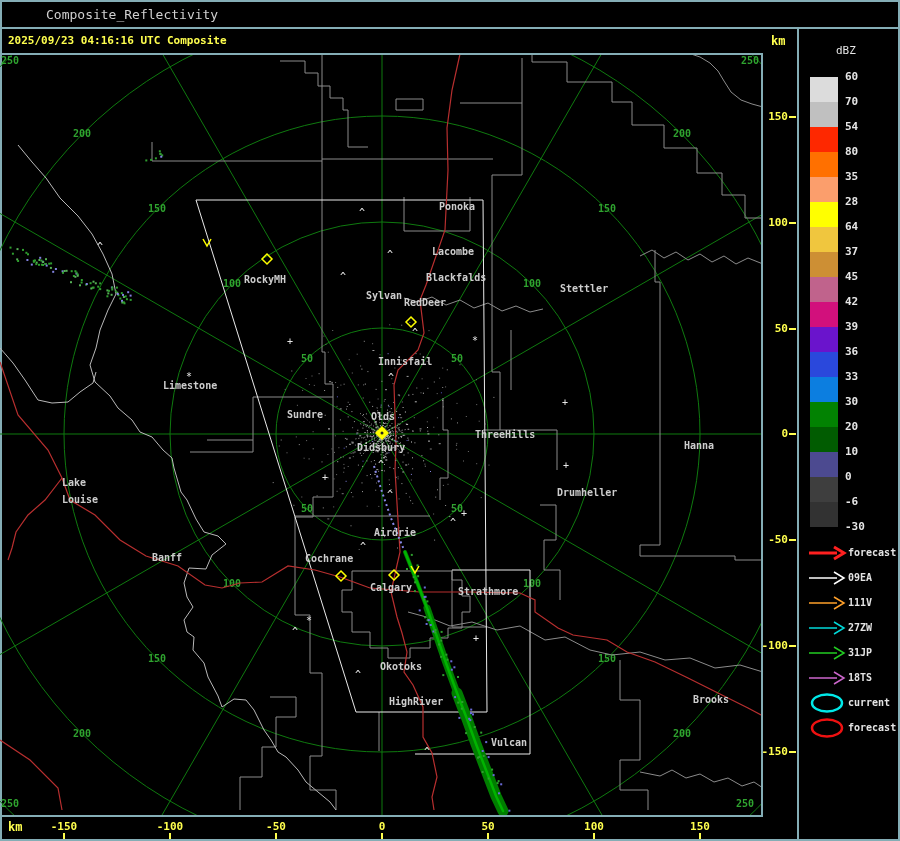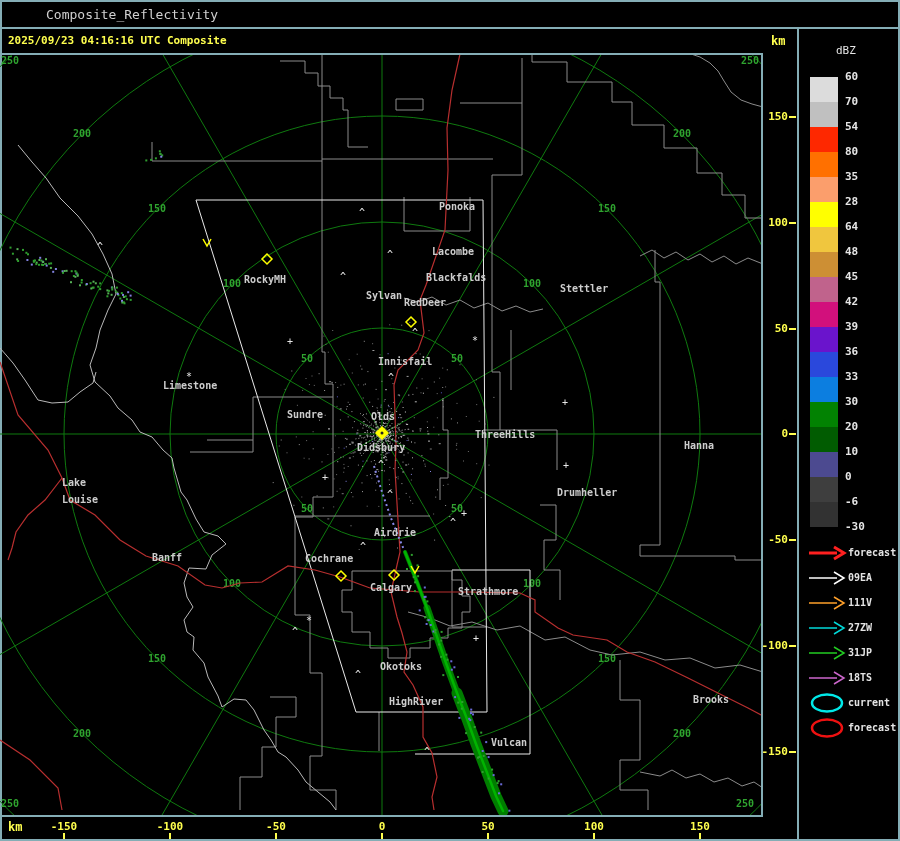--- a/index.html
+++ b/index.html
@@ -907,21 +907,21 @@
         <div class="cb-label" style="top:120px">54</div>
         <div class="cb-block" style="top:152px;background:#ff7000"></div>
         <div class="cb-label" style="top:145px">80</div>
         <div class="cb-block" style="top:177px;background:#fb9e6c"></div>
         <div class="cb-label" style="top:170px">35</div>
         <div class="cb-block" style="top:202px;background:#ffff00"></div>
         <div class="cb-label" style="top:195px">28</div>
         <div class="cb-block" style="top:227px;background:#f0c63e"></div>
         <div class="cb-label" style="top:220px">64</div>
         <div class="cb-block" style="top:252px;background:#cd8f34"></div>
-        <div class="cb-label" style="top:245px">48</div>
+        <div class="cb-label" style="top:245px">37</div>
         <div class="cb-block" style="top:277px;background:#c0638c"></div>
         <div class="cb-label" style="top:270px">45</div>
         <div class="cb-block" style="top:302px;background:#d2107c"></div>
         <div class="cb-label" style="top:295px">42</div>
         <div class="cb-block" style="top:327px;background:#6a14cc"></div>
         <div class="cb-label" style="top:320px">39</div>
         <div class="cb-block" style="top:352px;background:#2a48dc"></div>
         <div class="cb-label" style="top:345px">36</div>
         <div class="cb-block" style="top:377px;background:#0c7ee0"></div>
         <div class="cb-label" style="top:370px">33</div>

